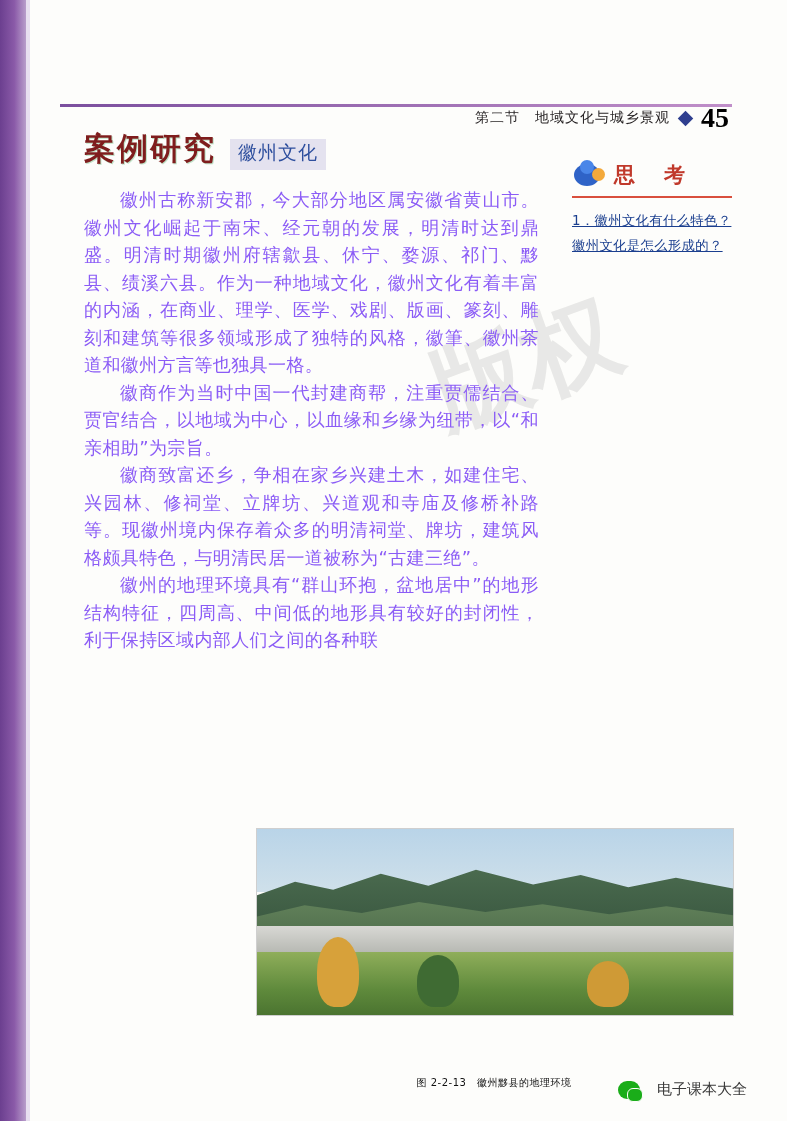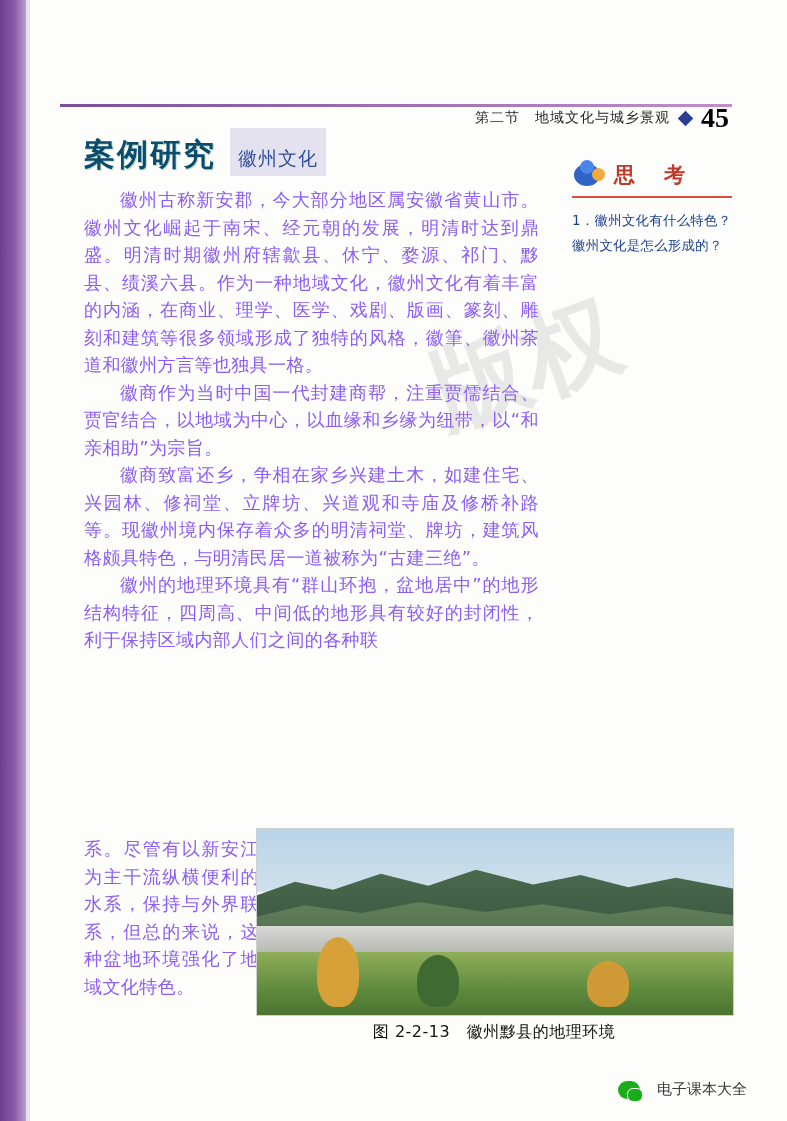--- a/index.html
+++ b/index.html
@@ -43,29 +43,29 @@
   .header-rule{
     position:absolute;left:60px;right:55px;top:104px;height:3px;
     background:linear-gradient(to right,#7b4f9e,#c08fc9);
   }
   
   .case-title{
     position:absolute;left:84px;top:128px;
     display:flex;align-items:flex-end;gap:14px;
   }
   .case-title .main{
-    font-size:31px;font-weight:bold;color:#0c4a6e;
+    font-size:31px;font-weight:bold;color:#7f1d1d;
     letter-spacing:2px;
     text-shadow:1px 1px 0 #bfe3c8;
     font-family:"DejaVu Sans", sans-serif;
   }
   .case-title .sub{
     font-size:19px;color:#2e4f9e;
     background:#e4e2ef;
-    padding:18px 8px 4px 8px;
+    padding:1px 8px 4px 8px;
     font-family:"DejaVu Sans", sans-serif;
     letter-spacing:1px;
     text-align:right;
   }
   
   .body-text{
     position:absolute;left:84px;top:186px;width:455px;
     font-size:18px;line-height:27.5px;color:#8b5cf6;
     text-align:justify;
     font-family:"DejaVu Sans", sans-serif;
@@ -100,21 +100,21 @@
     font-family:"DejaVu Sans", sans-serif;
   }
   .think-rule{
     height:2px;background:#d94f3d;margin:2px 0 10px 0;
   }
   .think-body{
     font-size:13.4px;line-height:25px;color:#1b3f8f;
     font-family:"DejaVu Sans", sans-serif;
     letter-spacing:0.3px;
   }
-  .think-body div{text-indent:0;}
+  .think-body div{text-indent:0;text-decoration:underline;}
   
   .figure{
     position:absolute;left:256px;top:828px;width:476px;height:186px;
     border:1px solid #cfcfcf;
     overflow:hidden;
   }
   .fig-sky{position:absolute;left:0;top:0;width:100%;height:34%;
     background:linear-gradient(to bottom,#b9d4e8,#cfe0ea);}
   .fig-mount{
     position:absolute;left:0;top:14%;width:100%;height:36%;
@@ -131,22 +131,22 @@
     background:linear-gradient(to bottom,#d8d8d4,#b4b6b0);
   }
   .fig-field{
     position:absolute;left:0;top:66%;width:100%;height:34%;
     background:linear-gradient(to bottom,#8fae5a,#5f8a3c 60%,#4b7430);
   }
   .fig-tree{
     position:absolute;bottom:8px;width:42px;height:70px;border-radius:50% 50% 40% 40%;
   }
   .fig-caption{
-    position:absolute;left:256px;top:1022px;width:476px;
-    text-align:center;font-size:16px;color:#111;
+    position:absolute;left:256px;top:1076px;width:476px;
+    text-align:center;font-size:10px;color:#111;
     font-family:"DejaVu Sans", sans-serif;
     letter-spacing:0.5px;
   }
   
   .watermark{
     position:absolute;left:430px;top:300px;
     font-size:96px;color:rgba(160,160,160,0.22);
     transform:rotate(-20deg);
     font-family:"DejaVu Sans", sans-serif;
     pointer-events:none;font-weight:bold;
@@ -202,23 +202,20 @@
     </div>
   </div>
 
   <div class="body-text">
     <p>徽州古称新安郡，今大部分地区属安徽省黄山市。徽州文化崛起于南宋、经元朝的发展，明清时达到鼎盛。明清时期徽州府辖歙县、休宁、婺源、祁门、黟县、绩溪六县。作为一种地域文化，徽州文化有着丰富的内涵，在商业、理学、医学、戏剧、版画、篆刻、雕刻和建筑等很多领域形成了独特的风格，徽筆、徽州茶道和徽州方言等也独具一格。</p>
     <p>徽商作为当时中国一代封建商帮，注重贾儒结合、贾官结合，以地域为中心，以血缘和乡缘为纽带，以“和亲相助”为宗旨。</p>
     <p>徽商致富还乡，争相在家乡兴建土木，如建住宅、兴园林、修祠堂、立牌坊、兴道观和寺庙及修桥补路等。现徽州境内保存着众多的明清祠堂、牌坊，建筑风格颇具特色，与明清民居一道被称为“古建三绝”。</p>
     <p>徽州的地理环境具有“群山环抱，盆地居中”的地形结构特征，四周高、中间低的地形具有较好的封闭性，利于保持区域内部人们之间的各种联</p>
   </div>
 
-  <div class="body-text narrow" style="top:835px;">
-    <p style="text-indent:0;">系。尽管有以新安江为主干流纵横便利的水系，保持与外界联系，但总的来说，这种盆地环境强化了地域文化特色。</p>
-  </div>
 
   <div class="figure">
     <div class="fig-sky"></div>
     <div class="fig-mount"></div>
     <div class="fig-mount2"></div>
     <div class="fig-village"></div>
     <div class="fig-field"></div>
     <div class="fig-tree" style="left:60px;background:#d7a13a;"></div>
     <div class="fig-tree" style="left:160px;height:52px;background:#3f6b33;"></div>
     <div class="fig-tree" style="left:330px;height:46px;background:#cf9a36;"></div>

